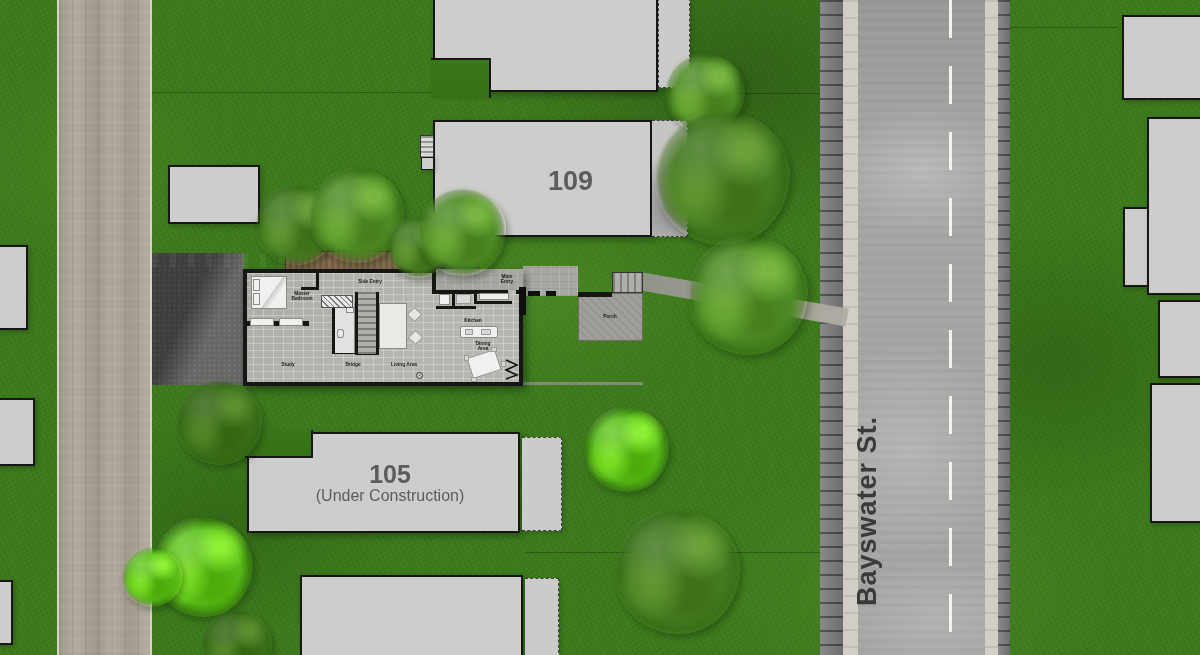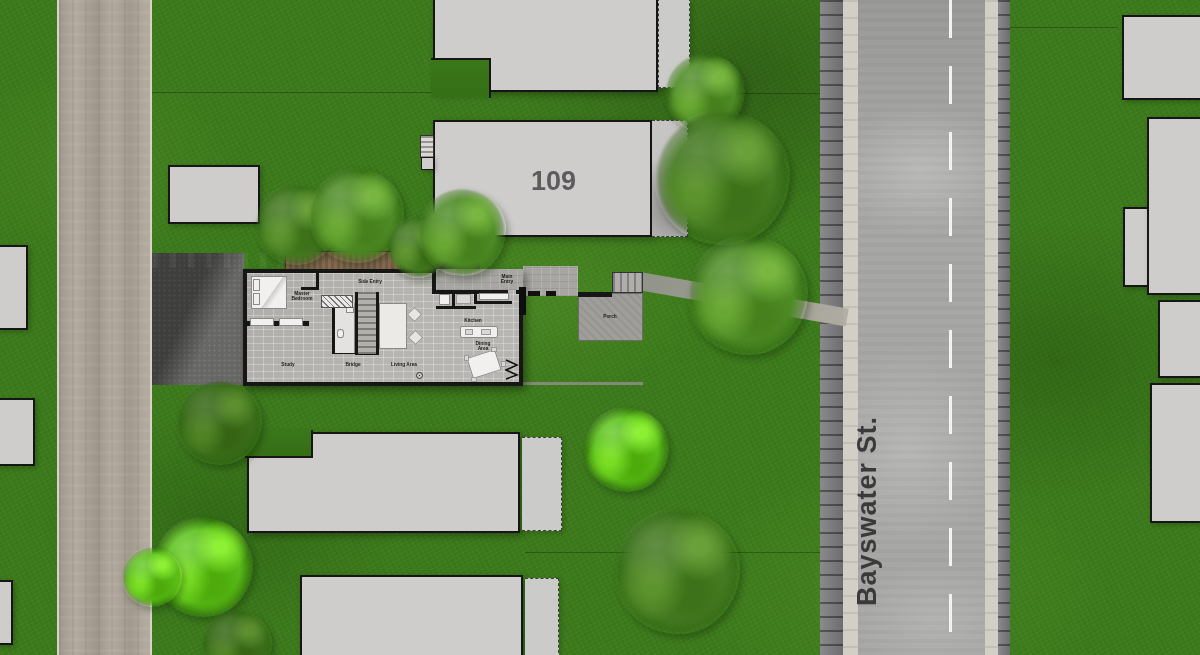--- a/index.html
+++ b/index.html
@@ -183,26 +183,28 @@
   <div class="bldg bg" style="left:168px;top:165px;width:92px;height:59px"></div>
 
   <div class="bldg" style="left:433px;top:-4px;width:225px;height:96px"></div>
   <div class="notch" style="left:431px;top:58px;width:60px;height:40px;border-top:2px solid #161616;border-right:2px solid #161616"></div>
   <div class="ext" style="left:658px;top:-2px;width:32px;height:90px;border-top:none"></div>
 
   <div class="bldg" style="left:433px;top:120px;width:219px;height:117px"></div>
   <div class="ext" style="left:652px;top:120px;width:36px;height:117px;border-left:none;background:radial-gradient(circle at 70% 75%, rgba(60,60,60,0.45), transparent 60%),#c6c5c3"></div>
   <div class="stairs109" style="left:420px;top:135px;width:14px;height:23px"></div>
   <div class="bldg bg" style="left:421px;top:157px;width:13px;height:13px;border-width:1px"></div>
-  <div class="bnum" style="left:444px;top:166px;width:219px;font-size:27px">109</div>
+  <div class="bnum" style="left:461px;top:166px;width:219px;font-size:27px">109</div>
 
   <div class="bldg" style="left:247px;top:432px;width:273px;height:101px"></div>
   <div class="notch" style="left:245px;top:430px;width:68px;height:28px;border-right:2px solid #161616;border-bottom:2px solid #161616"></div>
   <div class="ext" style="left:522px;top:437px;width:40px;height:94px;border-left:none"></div>
   <div class="bnum" style="left:280px;top:460px;width:220px;font-size:25px">
+    <div>105</div>
+    <div class="bsub">(Under Construction)</div>
   </div>
 
   <div class="bldg" style="left:300px;top:575px;width:223px;height:85px"></div>
   <div class="ext" style="left:525px;top:578px;width:34px;height:80px;border-left:none;border-bottom:none"></div>
 
   <div class="bldg bg" style="left:1122px;top:15px;width:82px;height:85px"></div>
   <div class="bldg bg" style="left:1123px;top:207px;width:30px;height:80px"></div>
   <div class="bldg bg" style="left:1147px;top:117px;width:57px;height:178px"></div>
   <div class="bldg bg" style="left:1158px;top:300px;width:46px;height:78px"></div>
   <div class="bldg bg" style="left:1150px;top:383px;width:54px;height:140px"></div>

